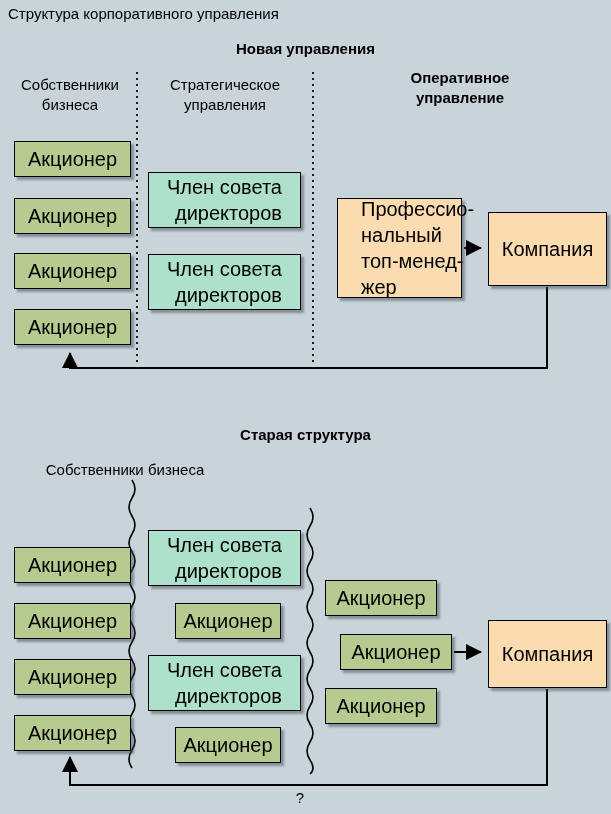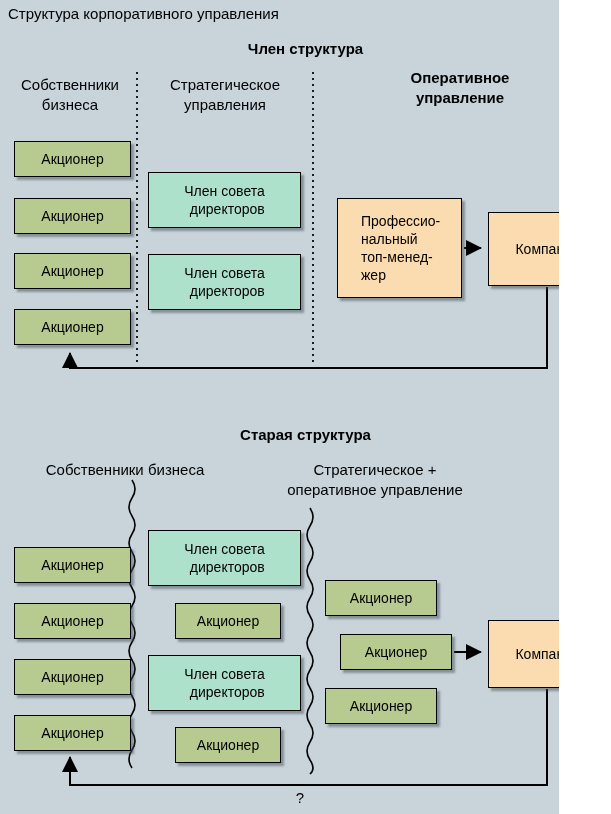--- a/index.html
+++ b/index.html
@@ -1,19 +1,19 @@
 <!DOCTYPE html>
 <html style="--background: #c8d3da; --shareholder: #b7cb90; --board: #aee1cc; --company: #fbdcb0;"><head>
 <meta charset="utf-8">
 <style>
   html,body { margin:0; padding:0; }
   body { font-family: "Liberation Sans", sans-serif; color:#000; }
   .canvas {
     position: relative;
-    width: 559px;
+    width: 611px;
     height: 814px;
     background: var(--background, #c8d3da);
     overflow: hidden;
   }
   .overlay { position:absolute; left:0; top:0; z-index:0; }
   .dotted { stroke:#1a1a1a; stroke-width:2; stroke-dasharray:2 4; fill:none; }
   .arrow  { stroke:#000; stroke-width:2; fill:none; }
   .wavy   { stroke:#000; stroke-width:1.6; fill:none; }
 
   .main-title {
@@ -25,21 +25,21 @@
     font-size:15px; font-weight:bold; z-index:2;
   }
   .hdr {
     position:absolute; text-align:center; font-size:15px; line-height:1.35;
     white-space:pre-line; z-index:2;
   }
   .box {
     position:absolute; z-index:3;
     border:1px solid #000;
     display:flex; align-items:center; justify-content:center;
-    text-align:center; font-size:14px; line-height:1.3;
+    text-align:center; font-size:20px; line-height:1.3;
     white-space:pre-line;
     box-shadow: 3px 3px 2px rgba(70,80,90,.5);
     box-sizing: border-box;
   }
   .green { background: var(--shareholder, #b7cb90); }
   .teal  { background: var(--board, #aee1cc); text-align: right; }
   .peach { background: var(--company, #fbdcb0); }
   .manager { justify-content:flex-start; text-align:left; padding-left:23px; }
   .flow-label {
     position:absolute; text-align:center; font-size:15px; z-index:2;
@@ -67,21 +67,21 @@
     <path class="wavy" d="M132 480 q6 9 0 18 q-6 9 0 18 q6 9 0 18 q-6 9 0 18 q6 9 0 18 q-6 9 0 18 q6 9 0 18 q-6 9 0 18 q6 9 0 18 q-6 9 0 18 q6 9 0 18 q-6 9 0 18 q6 9 0 18 q-6 9 0 18 q6 9 0 18 q-6 9 0 18"></path>
     <path class="wavy" d="M310 508 q6 9 0 18 q-6 9 0 18 q6 9 0 18 q-6 9 0 18 q6 9 0 18 q-6 9 0 18 q6 9 0 18 q-6 9 0 18 q6 9 0 18 q-6 9 0 18 q6 9 0 18 q-6 9 0 18 q6 9 0 18 q-6 9 0 18 q6 9 0 14"></path>
 
     <line class="arrow" x1="454" y1="652" x2="481" y2="652" marker-end="url(#ah)"></line>
 
     <polyline class="arrow" points="547,689 547,785 70,785 70,757" marker-end="url(#ah)"></polyline>
   </svg>
 
   <div class="main-title">Структура корпоративного управления</div>
 
-  <div class="section-title" style="top:40px;">Член структура</div>
+  <div class="section-title" style="top:40px;">Новая управления</div>
 
   <div class="hdr" style="left:5px; top:75px; width:130px;">Собственники
 бизнеса</div>
   <div class="hdr" style="left:140px; top:75px; width:170px;">Стратегическое
 управления</div>
   <div class="hdr" style="left:350px; top:68px; width:220px;font-weight:bold;">Оперативное
 управление</div>
 
   <div class="box green" style="left:14px; top:141px; width:117px; height:36px;">Акционер</div>
   <div class="box green" style="left:14px; top:198px; width:117px; height:36px;">Акционер</div>
@@ -97,22 +97,20 @@
 нальный
 топ-менед-
 жер</div>
 
   <div class="box peach" style="left:488px; top:212px; width:119px; height:74px;">Компания</div>
 
 
   <div class="section-title" style="top:426px;">Старая структура</div>
 
   <div class="hdr" style="left:20px; top:460px; width:210px;">Собственники бизнеса</div>
-  <div class="hdr" style="left:250px; top:460px; width:250px;">Стратегическое +
-оперативное управление</div>
 
   <div class="box green" style="left:14px; top:547px; width:117px; height:36px;">Акционер</div>
   <div class="box green" style="left:14px; top:603px; width:117px; height:36px;">Акционер</div>
   <div class="box green" style="left:14px; top:659px; width:117px; height:36px;">Акционер</div>
   <div class="box green" style="left:14px; top:715px; width:117px; height:36px;">Акционер</div>
 
   <div class="box teal" style="left:148px; top:530px; width:153px; height:56px;">Член совета
 директоров</div>
   <div class="box green" style="left:175px; top:603px; width:106px; height:36px;">Акционер</div>
   <div class="box teal" style="left:148px; top:655px; width:153px; height:56px;">Член совета

